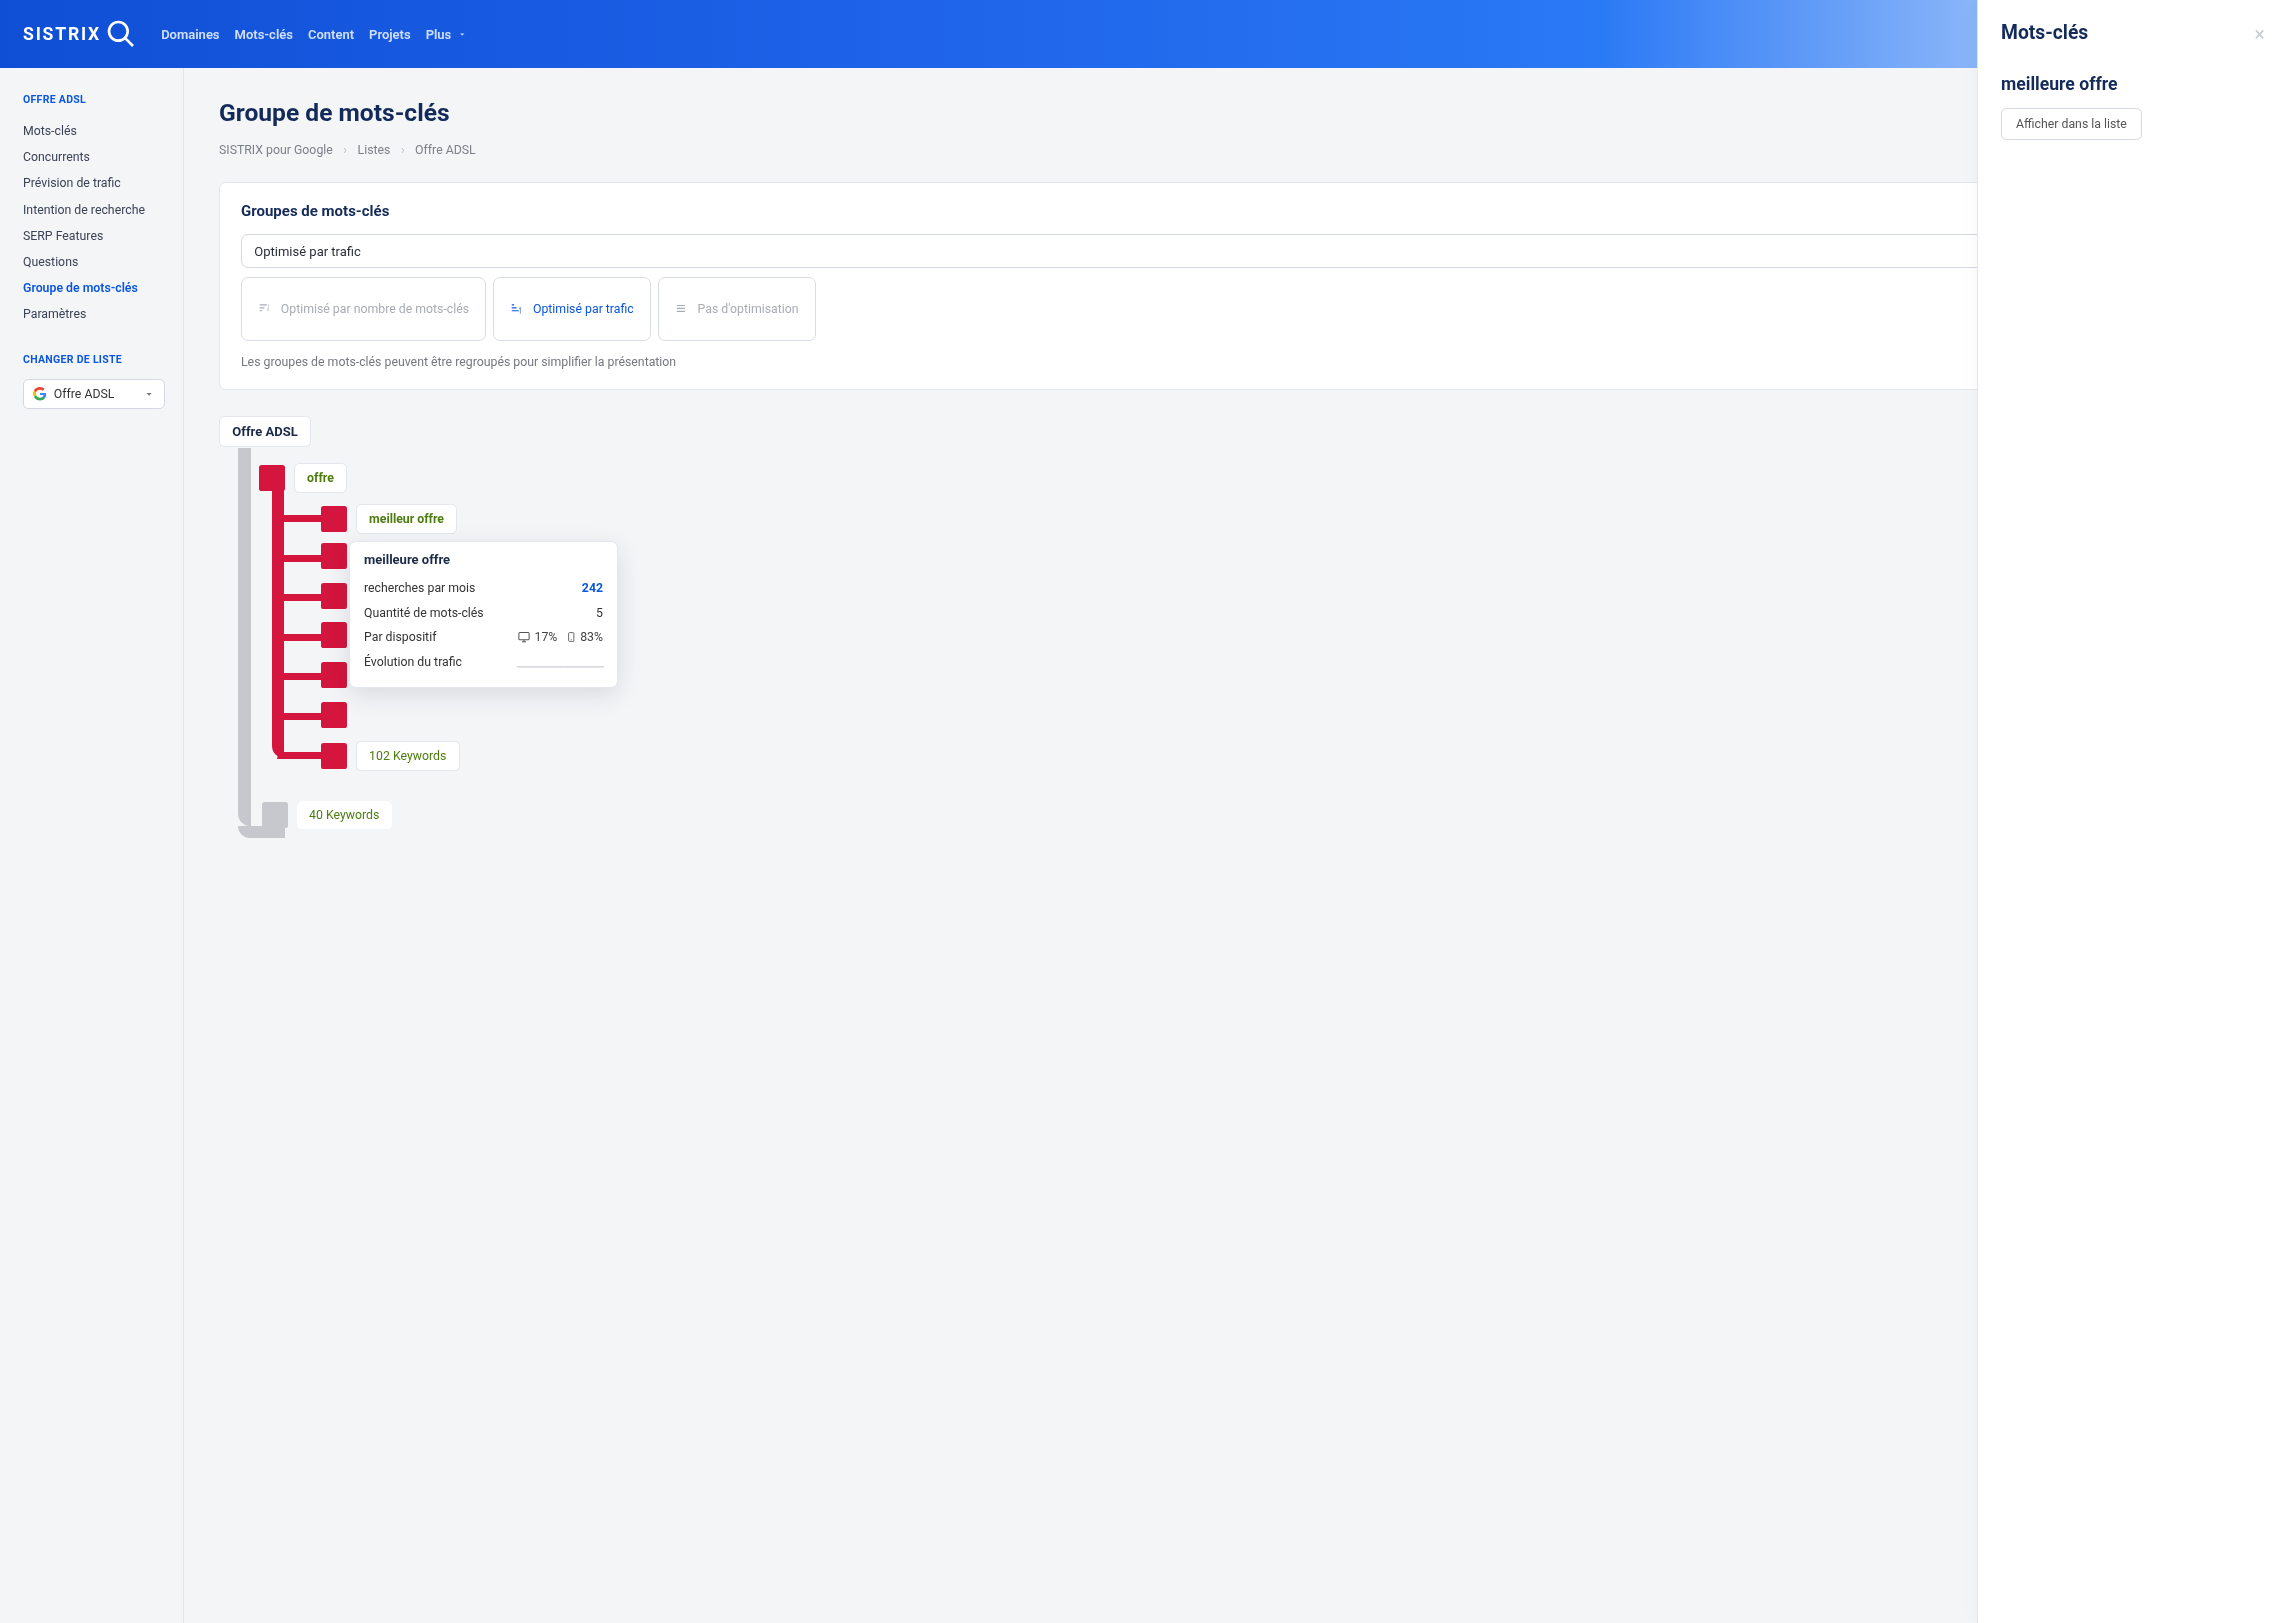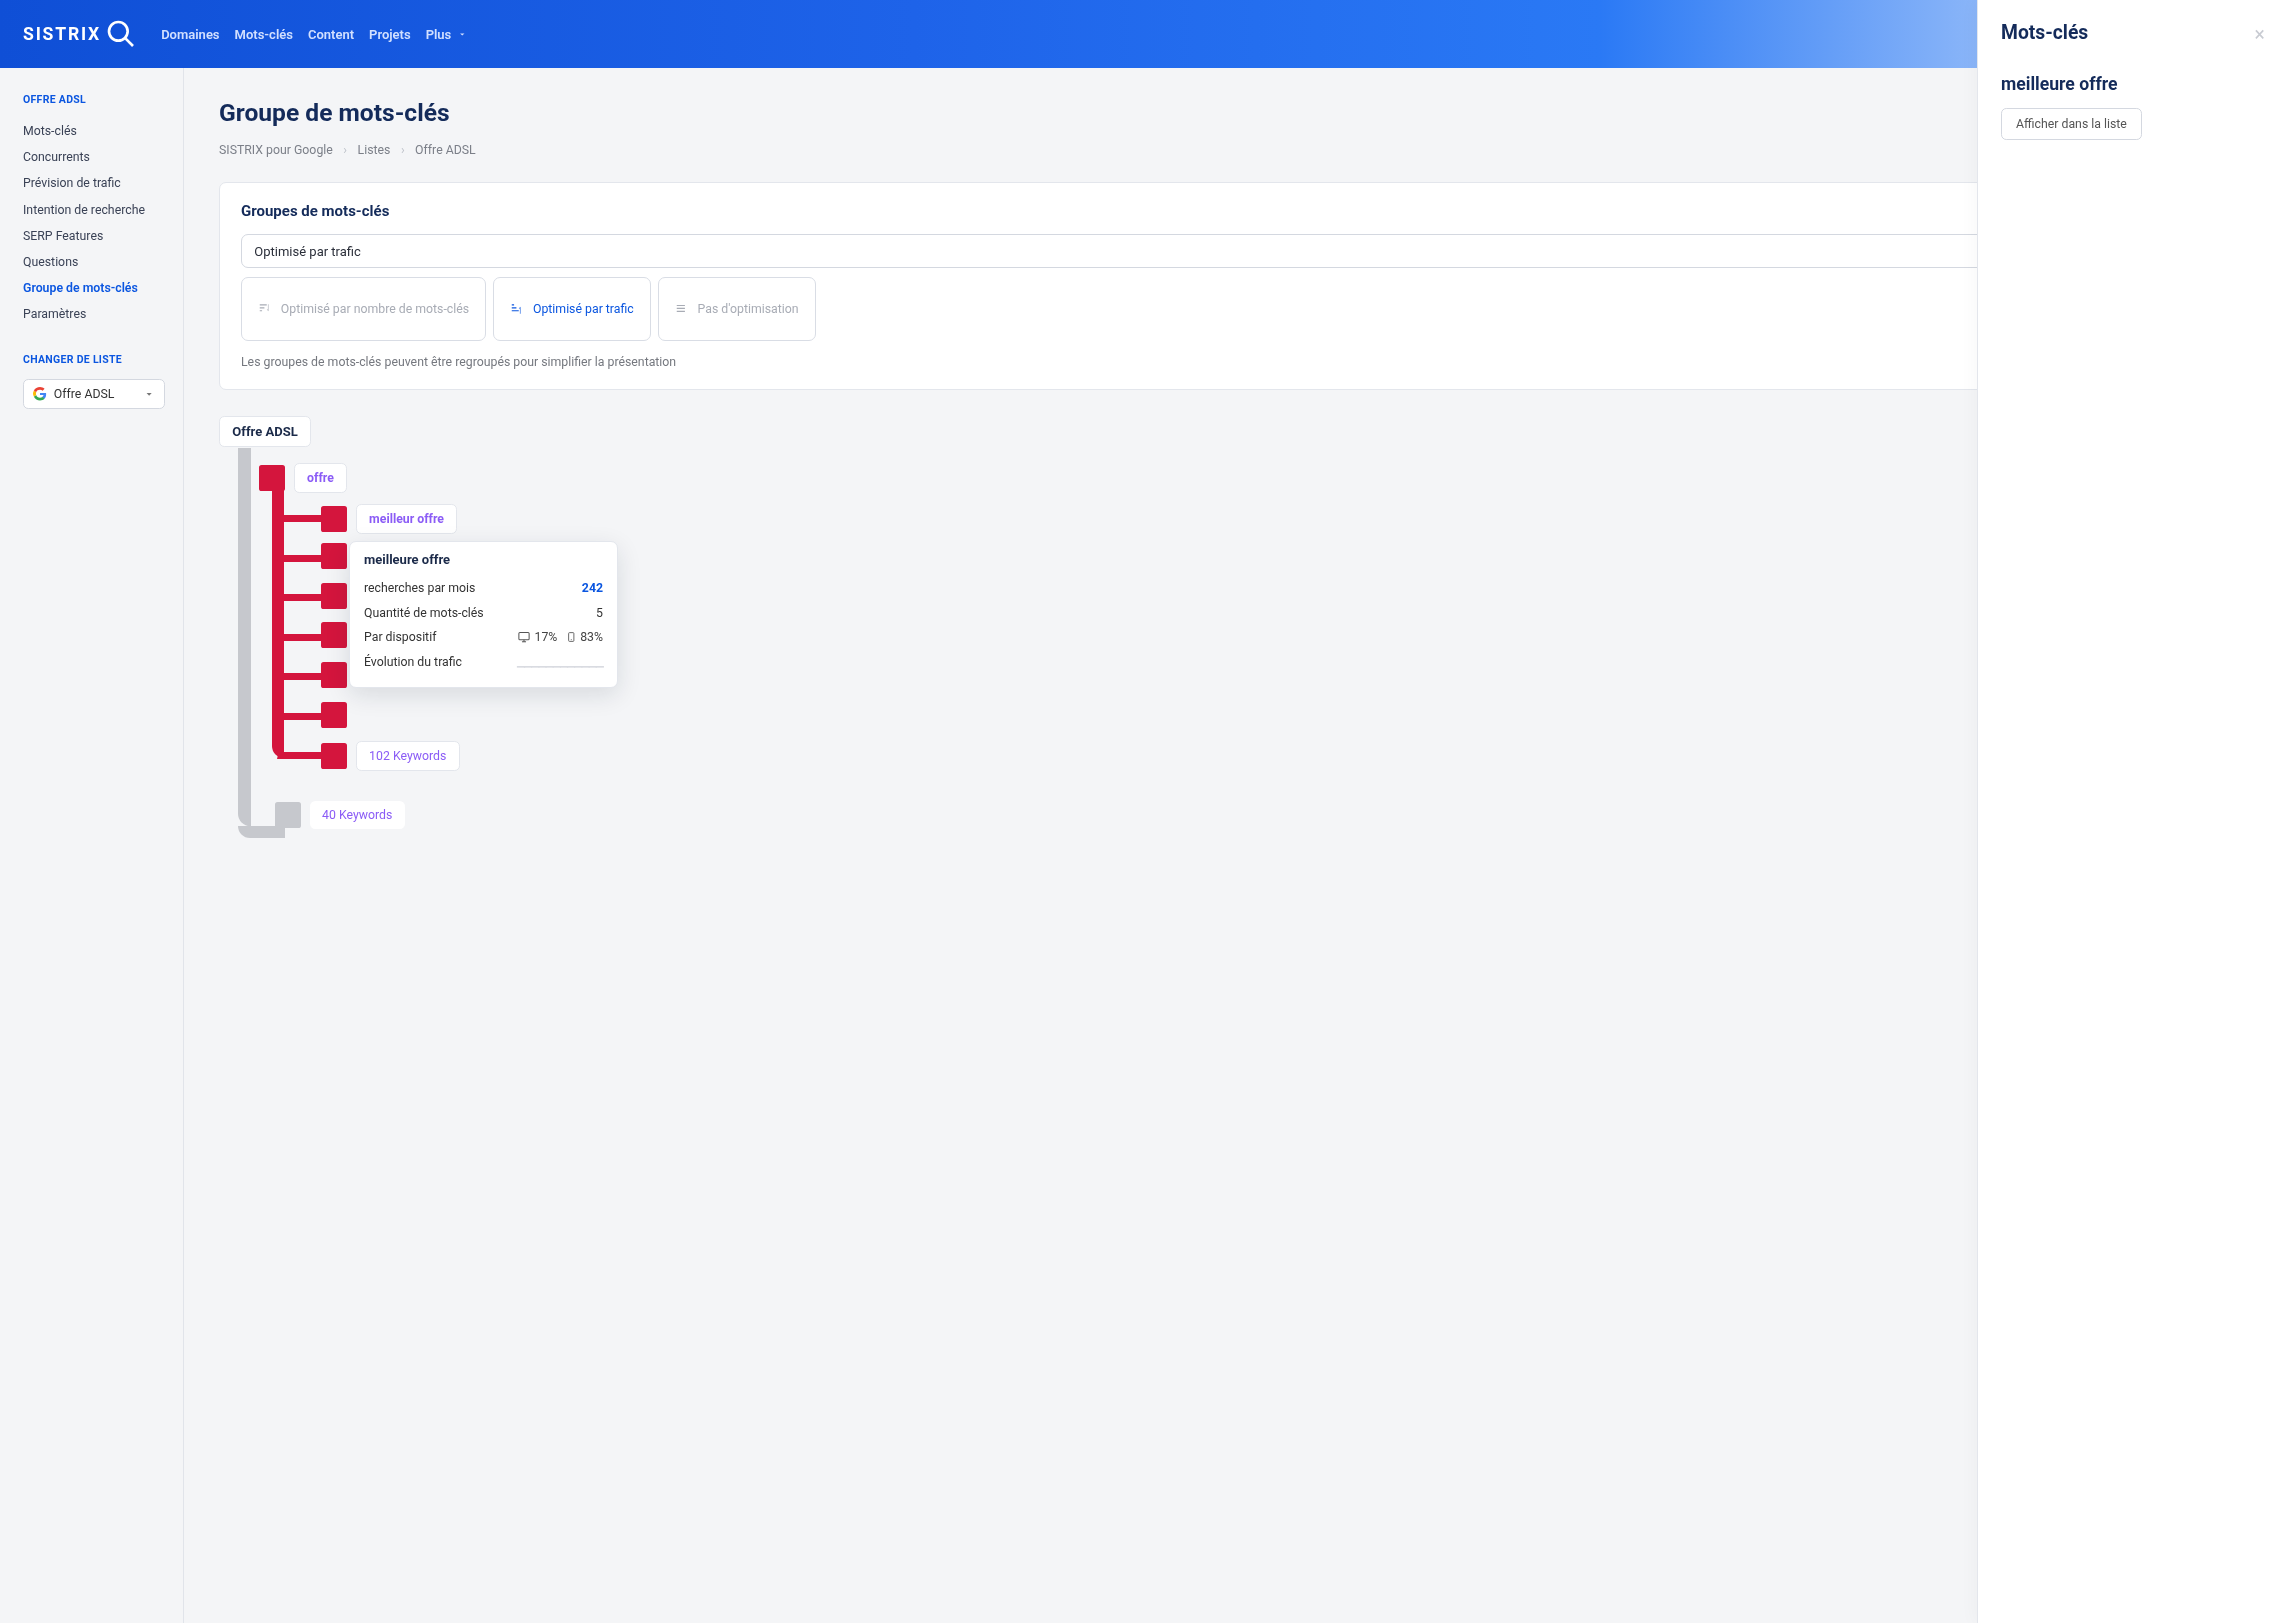--- a/index.html
+++ b/index.html
@@ -86,21 +86,21 @@
   .red-trunk {
     position: absolute; left: 53px; top: 61px; width: 12.3px; height: 281px;
     background: #d4153d; border-bottom-left-radius: 12.3px;
   }
   .leaf-row {
     position: absolute; display: flex; align-items: center; gap: 8.8px;
   }
   .red-box { width: 26px; height: 26px; background: #d4153d; border-radius: 2.6px; }
   .leaf-label {
     background: #fff; border: 0.9px solid #e3e6ec; border-radius: 5.3px;
-    padding: 7px 12.3px; font-size: 12.3px; font-weight: 700; color: #8b5cf6;
+    padding: 7px 12.3px; font-size: 12.3px; font-weight: 700; color: #4d7c0f;
   }
   .leaf-label.plain { font-weight: 400; }
   .branch {
     position: absolute; height: 7px; background: #d4153d; border-top-left-radius: 7px;
   }
   .bottom-keywords {
     position: absolute; left: 67px; display: flex; align-items: center; gap: 8.8px;
   }
   .grey-box { width: 26px; height: 26px; background: #c6c8cd; border-radius: 2.6px; }
 
@@ -331,21 +331,21 @@
             </span>
           </span>
         </div>
         <div class="tc-row">
           <span>Évolution du trafic</span>
           <span class="sparkline">▁▁▁▁▁▁▁▁▁▁▁▁</span>
         </div>
       </div>
 
       
-      <div class="bottom-keywords" style="top: 385px; left: 56px;">
+      <div class="bottom-keywords" style="top: 385px; left: 43px;">
         <div class="grey-box"></div>
         <div class="leaf-label plain" style="border:none;">40 Keywords</div>
       </div>
     </div>
   </div>
 </div>
 
 <div class="right-panel">
   <div class="close">×</div>
   <h2>Mots-clés</h2>

